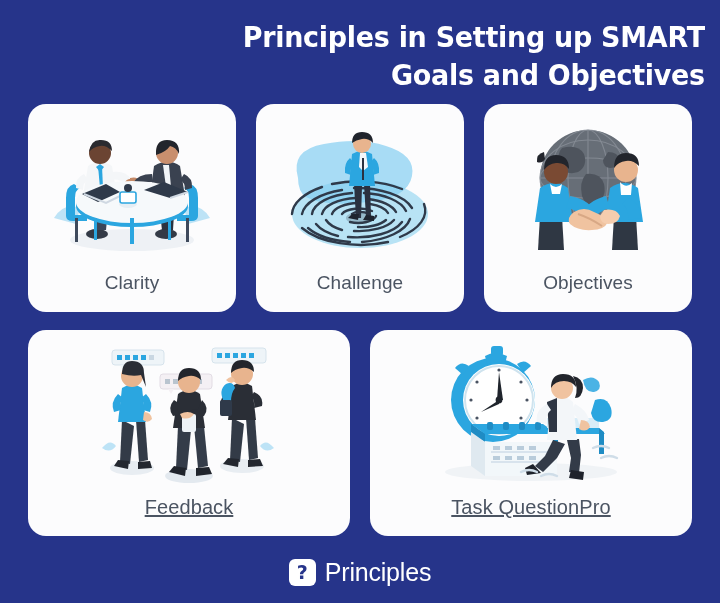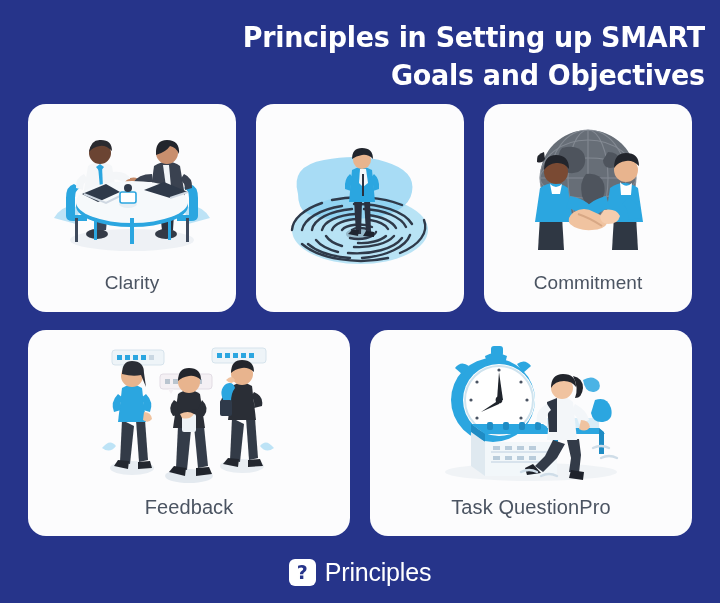--- a/index.html
+++ b/index.html
@@ -82,21 +82,21 @@
 
   .card-label {
     color: #4b5462;
     font-size: 19px;
     font-weight: 500;
     line-height: 26px;
     letter-spacing: 0.1px;
     padding-bottom: 6px;
     text-align: center;
   }
-  .row-bottom .card-label { font-size: 20px; }
+  .row-bottom .card-label { font-size: 20px; text-decoration: underline; }
 
   
   .footer {
     width: 100%;
     display: flex;
     align-items: center;
     justify-content: center;
     gap: 9px;
     padding-top: 4px;
   }
@@ -228,20 +228,21 @@
             <path d="M94 93 l-3 5 11 1 0-5z" fill="#1e242f"></path>
             <path d="M80 32 q10-6 20 0 l3 32 -26 0z" fill="#2ba6e0"></path>
             <path d="M88 31 l6 0 2 14 -5 4 -4-4z" fill="#f2f6f9"></path>
             <path d="M90 36 l2 0 0 22 -2 0z" fill="#2a3140"></path>
             <circle cx="90" cy="22" r="9" fill="#e8b48e"></circle>
             <path d="M80 21 q0-11 10-11 q11 0 11 11 q-5-5-11-4 q-6 1-10 4z" fill="#20242c"></path>
             <path d="M78 36 q-6 5-5 15 l6 2 q-1-9 3-12z" fill="#2ba6e0"></path>
             <path d="M102 36 q6 5 5 15 l-6 2 q1-9-3-12z" fill="#2ba6e0"></path>
           </svg>
         </div>
+        <div class="card-label">Challenge</div>
       </div>
 
       <div class="card">
         <div class="card-art">
           <svg width="176" height="136" viewBox="0 0 176 136" aria-hidden="true">
             <circle cx="88" cy="56" r="48" fill="#6f757e"></circle>
             <path d="M88 8 a48 48 0 0 1 0 96 a48 48 0 0 1 0-96z" fill="#5e656f" opacity="0.45"></path>
             <g fill="none" stroke="#8a9099" stroke-width="1.1" opacity="0.8">
               <ellipse cx="88" cy="56" rx="48" ry="20"></ellipse>
               <ellipse cx="88" cy="56" rx="48" ry="38"></ellipse>
@@ -269,21 +270,21 @@
             <path d="M114 46 q0-15 12-15 q13 0 13 13 q-6-6-13-5 q-8 1-12 7z" fill="#22252c"></path>
             <path d="M106 74 q-20 5-24 20 l10 6 q7-12 18-14z" fill="#2ba6e0"></path>
             <path d="M128 76 q14 6 12 20 l-12 2 q1-12-6-16z" fill="#2ba6e0"></path>
 
             <path d="M74 90 q10-6 20 0 q10 4 14 10 q-4 8-16 8 q-14 1-22-6 q-4-6 4-12z" fill="#f0c3a0"></path>
             <path d="M78 92 q12 4 24 12" fill="none" stroke="#d8a885" stroke-width="2"></path>
             <path d="M104 88 q12-2 16 6 q-2 8-12 8 q-8-1-8-8z" fill="#f5cdae"></path>
             <rect x="36" y="118" width="104" height="10" fill="#ffffff" opacity="0"></rect>
           </svg>
         </div>
-        <div class="card-label">Commitment</div>
+        <div class="card-label">Objectives</div>
       </div>
 
     </div>
 
     <div class="row row-bottom">
 
       <div class="card">
         <div class="card-art">
           <svg width="210" height="142" viewBox="0 0 210 142" aria-hidden="true">
 

